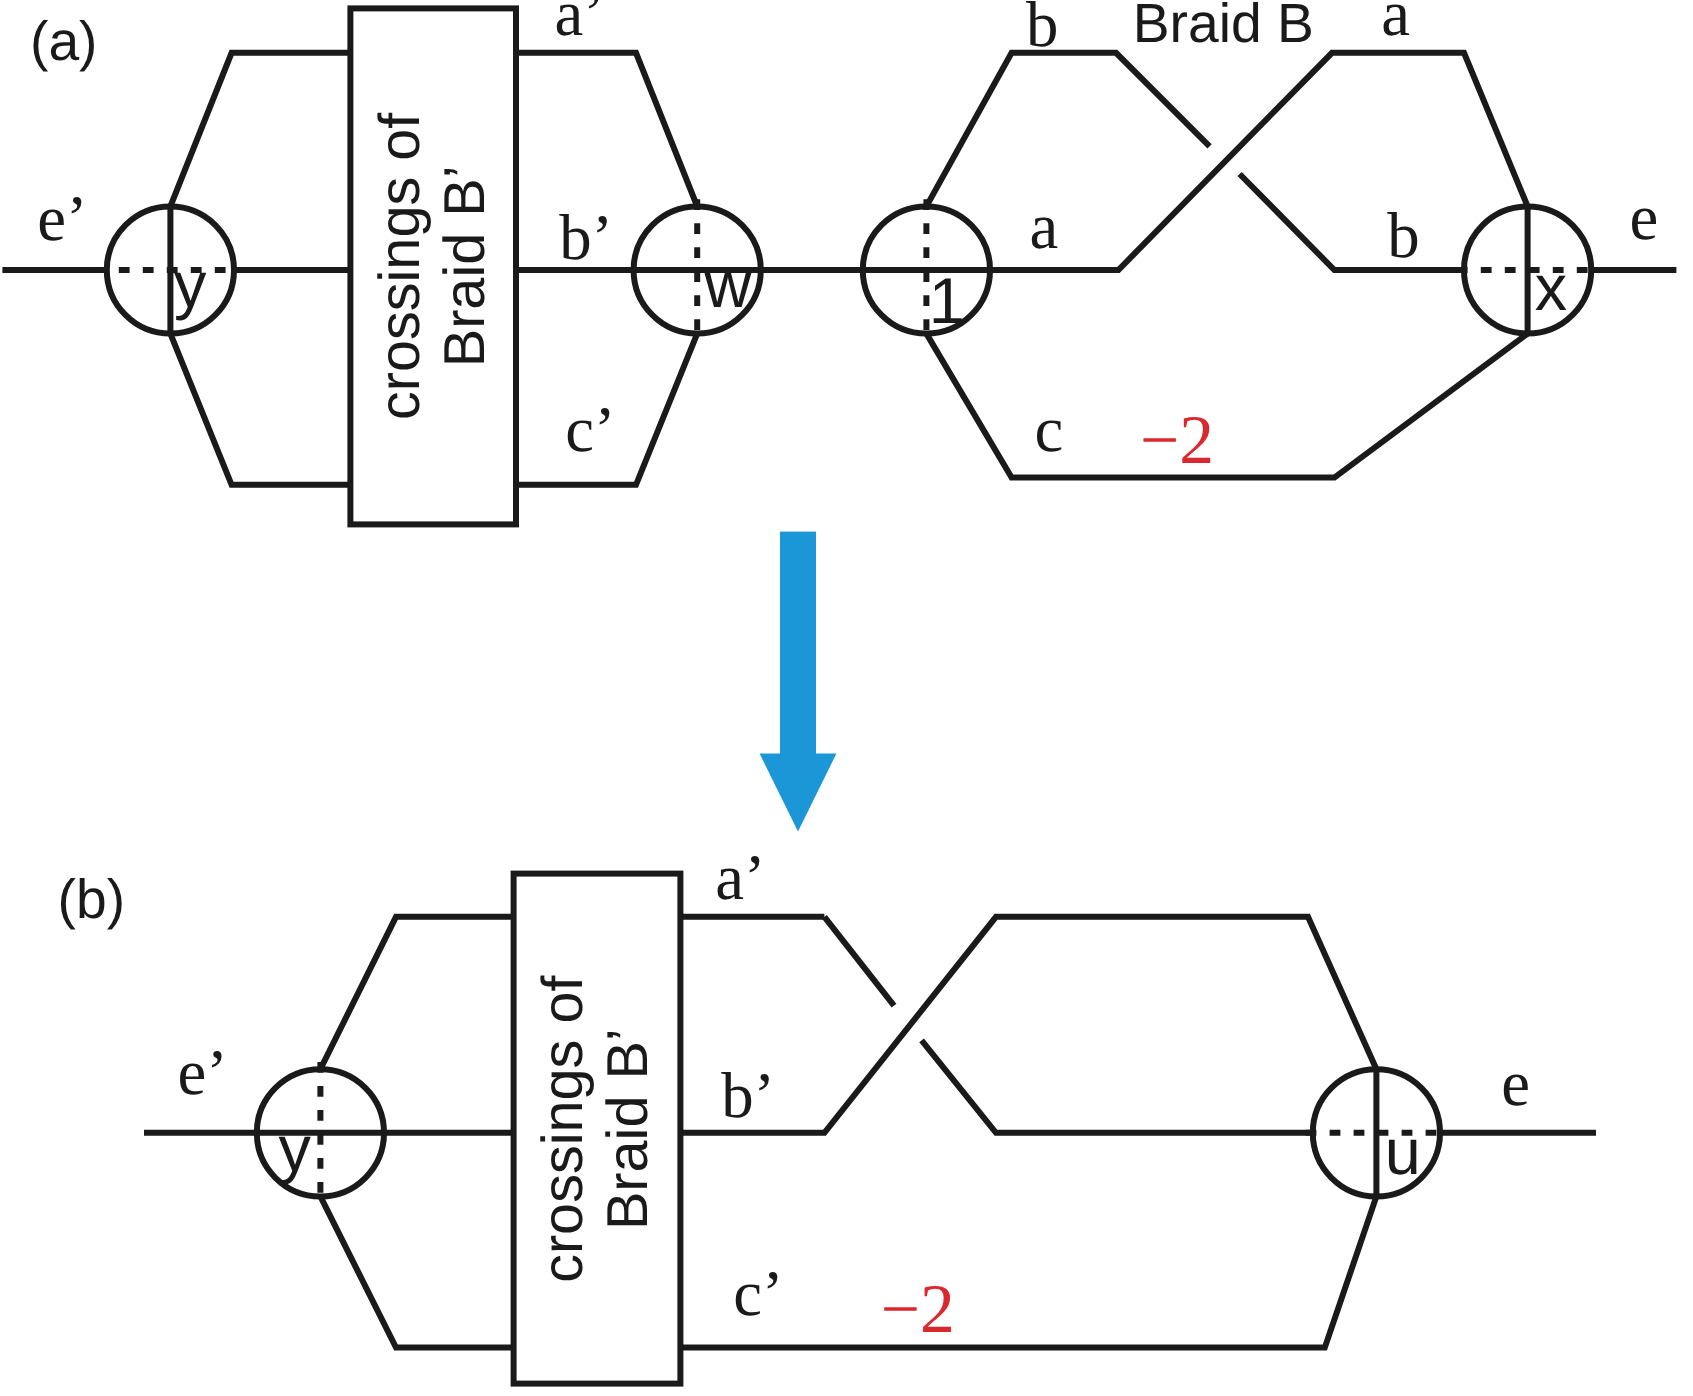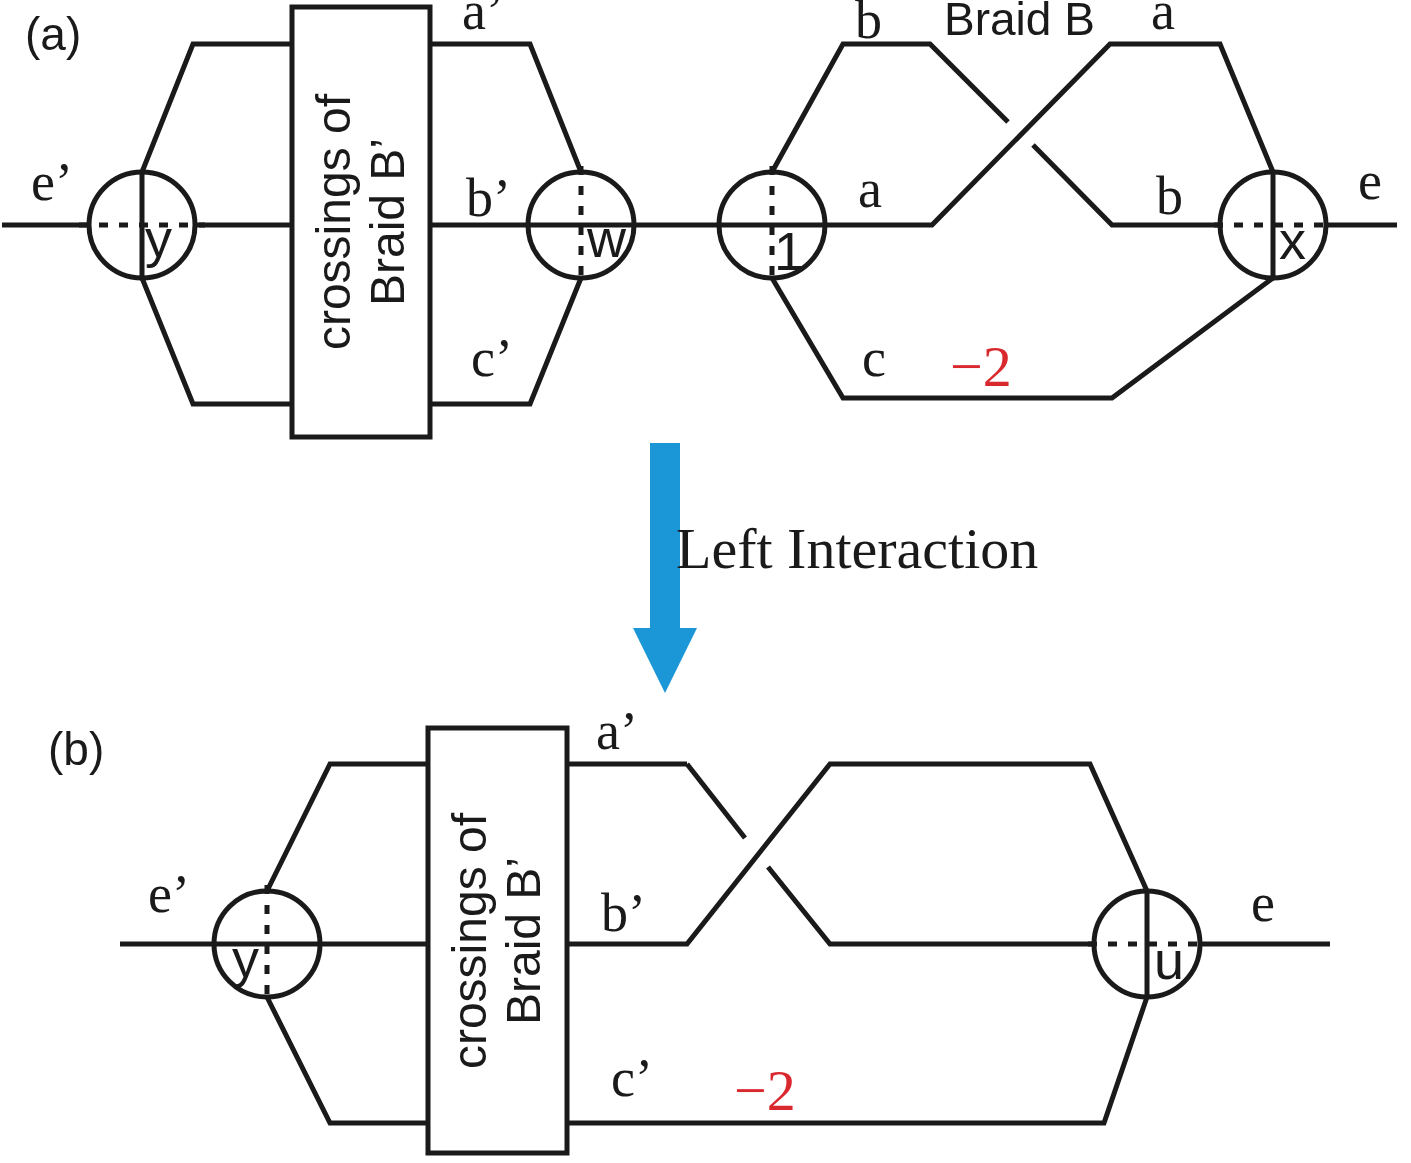--- a/index.html
+++ b/index.html
@@ -86,21 +86,20 @@
   <div class="lbl serif" style="left:855px;top:-7px;">b</div>
   <div class="lbl serif" style="left:858px;top:162px;">a</div>
   <div class="lbl serif" style="left:862px;top:331px;">c</div>
   <div class="lbl btitle" style="left:944px;top:-4px;">Braid B</div>
   <div class="lbl red" style="left:950px;top:338px;">−2</div>
   <div class="lbl serif" style="left:1151px;top:-16px;">a</div>
   <div class="lbl serif" style="left:1156px;top:169px;">b</div>
   <div class="lbl node" style="left:1279px;top:213px;">x</div>
   <div class="lbl serif" style="left:1358px;top:154px;">e</div>
 
-  <div class="lbl interaction" style="left:676px;top:520px;">Left Interaction</div>
 
   <div class="lbl tag" style="left:48px;top:726px;">(b)</div>
   <div class="lbl serif" style="left:148px;top:867px;">e’</div>
   <div class="lbl node" style="left:232px;top:931px;">y</div>
   <div class="boxtext" style="left:497px;top:941px;">
     <div>crossings of</div>
     <div>Braid B’</div>
   </div>
   <div class="lbl serif" style="left:596px;top:704px;">a’</div>
   <div class="lbl serif" style="left:601px;top:886px;">b’</div>

